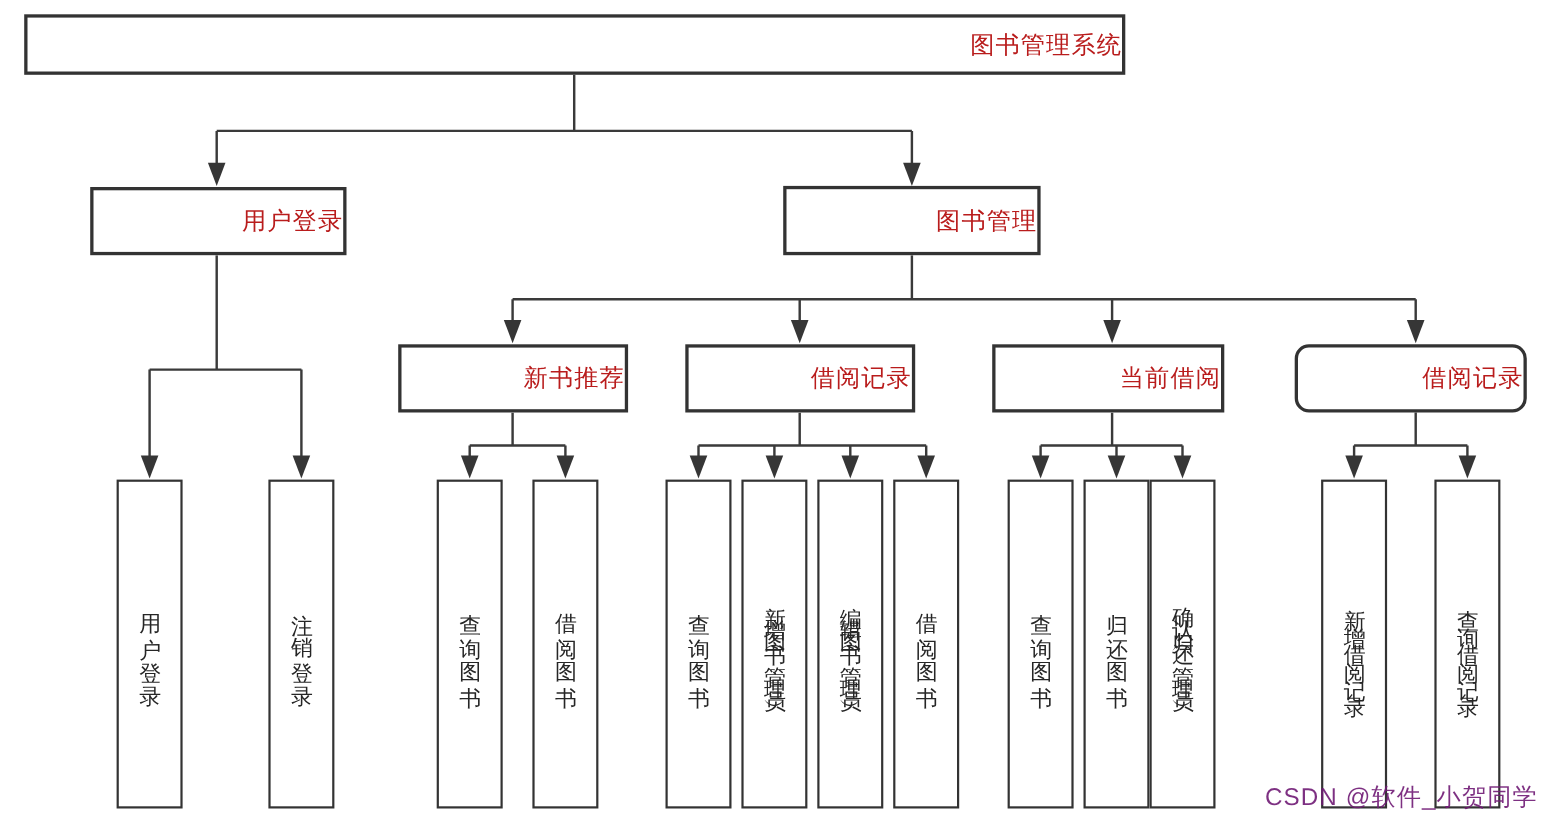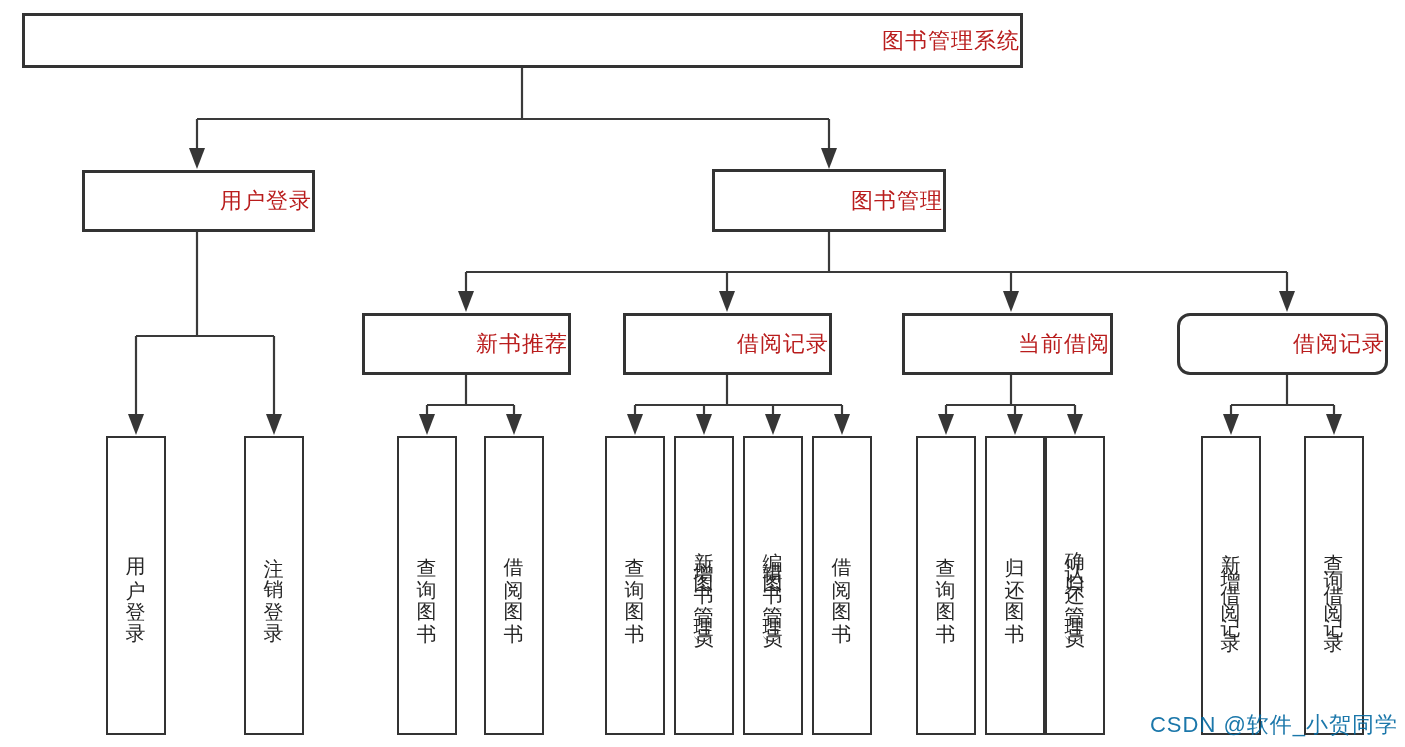--- a/index.html
+++ b/index.html
@@ -58,21 +58,21 @@
     white-space: nowrap;
   }
   .leaf.leaf-4 span { letter-spacing: 22px; }
   .leaf.leaf-6 span { letter-spacing: 16px; }
   .leaf.leaf-9 span { letter-spacing: 11px; }
   .watermark {
     position: absolute;
     right: 7px;
     bottom: 7px;
     font-size: 22px;
-    color: #0369a1;
+    color: #701a75;
     letter-spacing: 1px;
     opacity: 0.9;
     white-space: nowrap;
   }
 </style>
 </head>
 <body>
 
 <div class="canvas">
 

